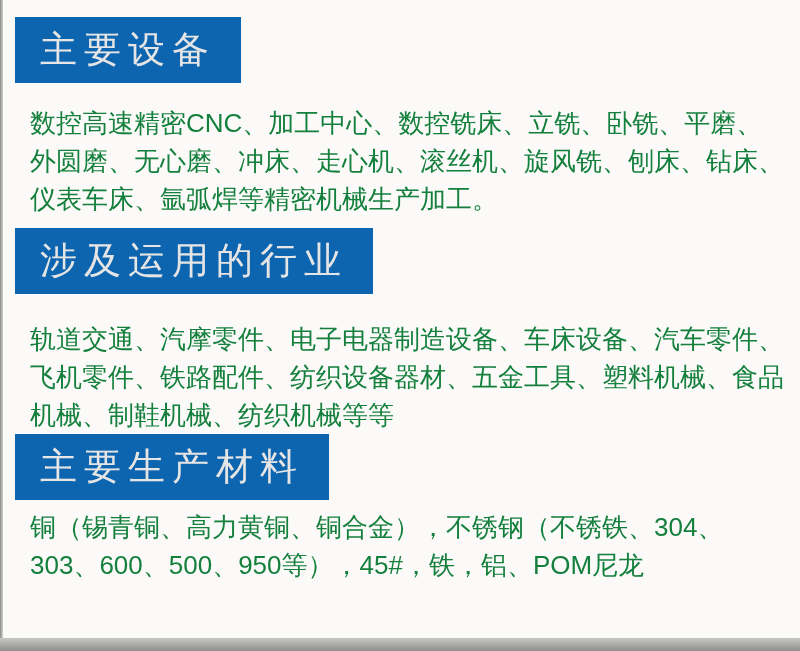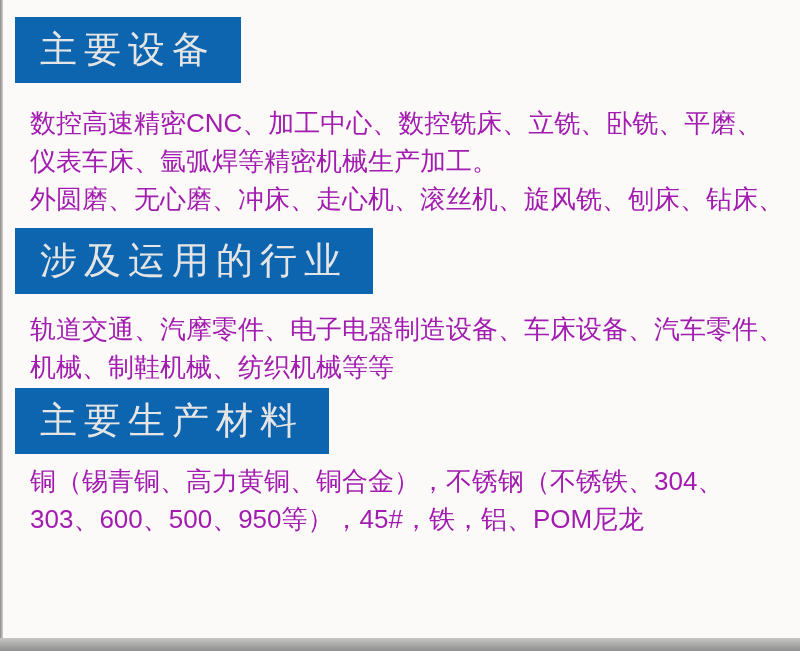--- a/index.html
+++ b/index.html
@@ -46,53 +46,54 @@
     line-height: 66px;
     padding: 0 25px;
     letter-spacing: 7px;
     white-space: nowrap;
   }
   .banner-1 { margin-top: 17px; }
   .banner-2 { margin-top: 10px; text-align: right; }
   .banner-3 { margin-top: 0; }
   .para {
     margin-left: 30px;
-    color: #a21caf;
+    color: #15803d;
     font-size: 26px;
     letter-spacing: 0;
   }
   .para-1 { margin-top: 21px; }
-  .para-2 { margin-top: 18px; font-family: Liberation Mono, monospace; }
+  .para-2 { margin-top: 26px; }
   .para-3 { margin-top: 8px; }
   .line {
     height: 38px;
     line-height: 38px;
     white-space: nowrap;
   }
   section { display: block; }
 </style>
 </head>
 <body>
 
 <div class="page">
   <div class="left-edge"></div>
 
   <section>
     <div class="banner banner-1">主要设备</div>
     <div class="para para-1">
       <div class="line">数控高速精密CNC、加工中心、数控铣床、立铣、卧铣、平磨、</div>
+      <div class="line">外圆磨、无心磨、冲床、走心机、滚丝机、旋风铣、刨床、钻床、</div>
       <div class="line">仪表车床、氩弧焊等精密机械生产加工。</div>
-      <div class="line">外圆磨、无心磨、冲床、走心机、滚丝机、旋风铣、刨床、钻床、</div>
     </div>
   </section>
 
   <section>
     <div class="banner banner-2">涉及运用的行业</div>
     <div class="para para-2">
       <div class="line">轨道交通、汽摩零件、电子电器制造设备、车床设备、汽车零件、</div>
+      <div class="line">飞机零件、铁路配件、纺织设备器材、五金工具、塑料机械、食品</div>
       <div class="line">机械、制鞋机械、纺织机械等等</div>
     </div>
   </section>
 
   <section>
     <div class="banner banner-3">主要生产材料</div>
     <div class="para para-3">
       <div class="line">铜（锡青铜、高力黄铜、铜合金），不锈钢（不锈铁、304、</div>
       <div class="line">303、600、500、950等），45#，铁，铝、POM尼龙</div>
     </div>

